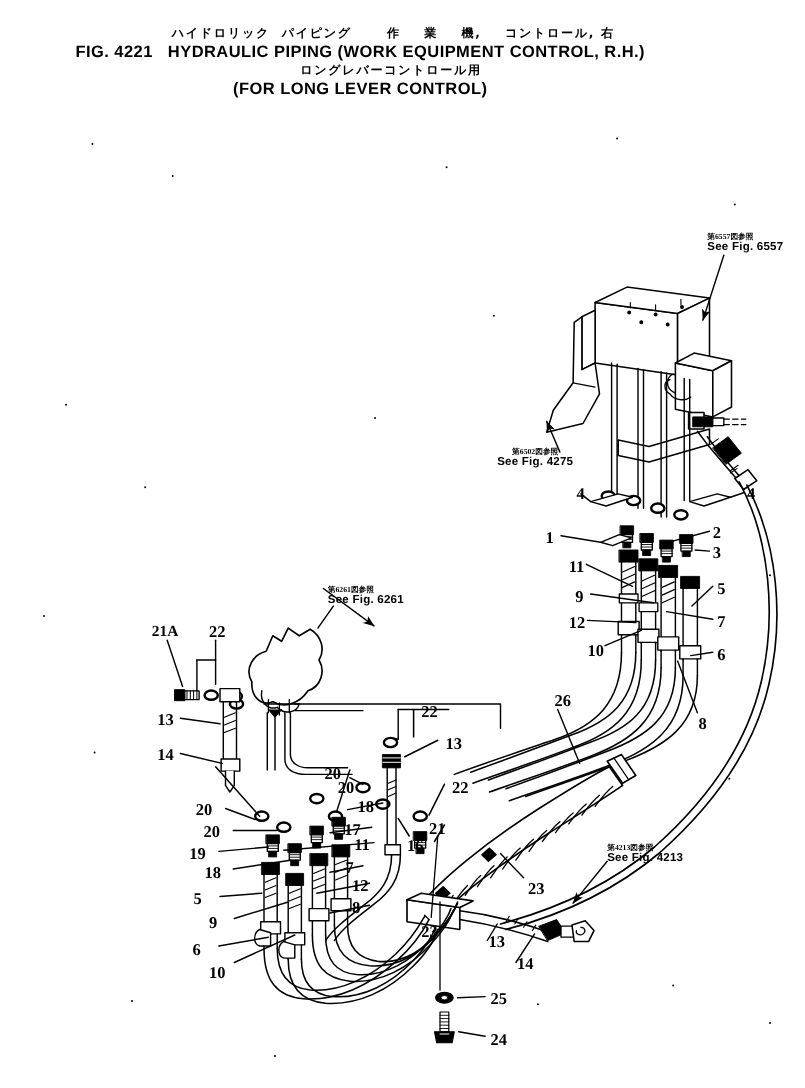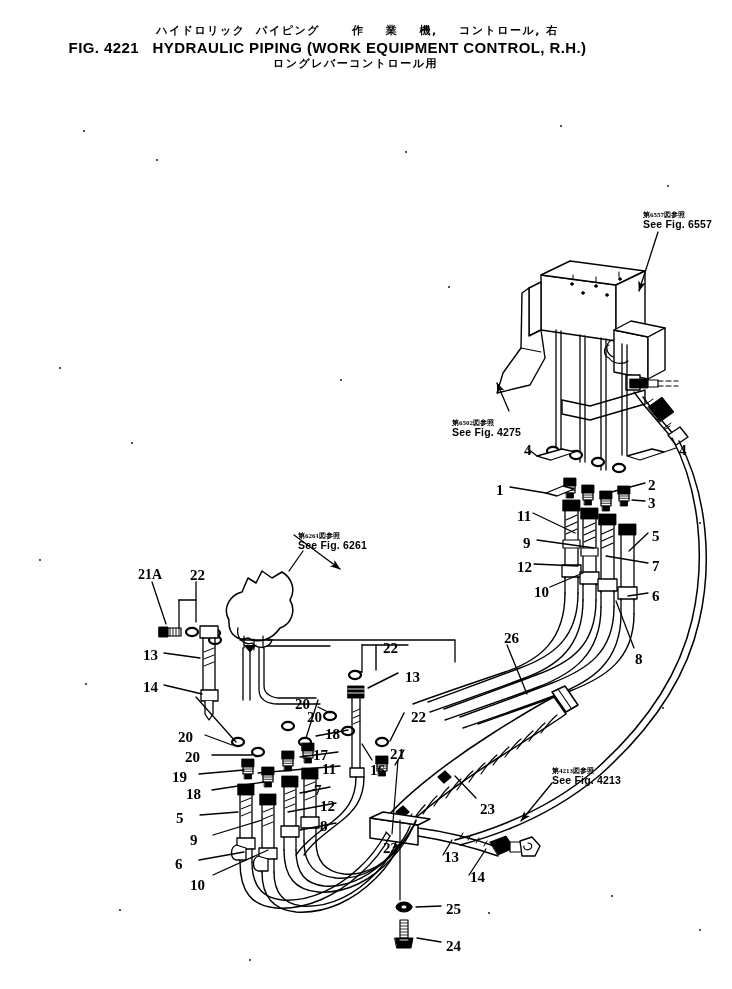--- a/index.html
+++ b/index.html
@@ -94,20 +94,21 @@
 
 <div id="page">
 
   <div id="title-block">
     <div class="row-1">
       <div class="jp-line">ハイドロリック  パイピング      作    業    機,    コントロール, 右</div>
       <div class="en-line">FIG. 4221   HYDRAULIC PIPING (WORK EQUIPMENT CONTROL, R.H.)</div>
     </div>
     <div class="row-2">
       <div class="jp-line">ロングレバーコントロール用</div>
+      <div class="en-line">(FOR LONG LEVER CONTROL)</div>
     </div>
   </div>
 
   <div id="drawing">
   <svg width="732" height="989" viewBox="0 0 732 989" xmlns="http://www.w3.org/2000/svg" fill="none" stroke="#000" stroke-width="1.4" stroke-linecap="round" stroke-linejoin="round">
 
     <defs>
       <marker id="arrowhead" markerWidth="9" markerHeight="9" refX="7.5" refY="3" orient="auto">
         <path d="M0,0 L8,3 L0,6 L2,3 Z" fill="#000" stroke="none"></path>
       </marker>
@@ -530,21 +531,21 @@
           <circle cx="40" cy="560" r="0.9"></circle>
     </g>
 
   </svg>
   </div>
 
   <div class="seefig" style="left:643px; top:212px;">
     <span class="jp">第6557図参照</span>
     <span class="en">See Fig. 6557</span>
   </div>
-  <div class="seefig" style="left:452px; top:420px;">
+  <div class="seefig" style="left:452px; top:408px;text-align:center;">
     <span class="jp">第6502図参照</span>
     <span class="en">See Fig. 4275</span>
   </div>
   <div class="seefig" style="left:298px; top:533px;">
     <span class="jp">第6261図参照</span>
     <span class="en">See Fig. 6261</span>
   </div>
   <div class="seefig" style="left:552px; top:768px;">
     <span class="jp">第4213図参照</span>
     <span class="en">See Fig. 4213</span>

